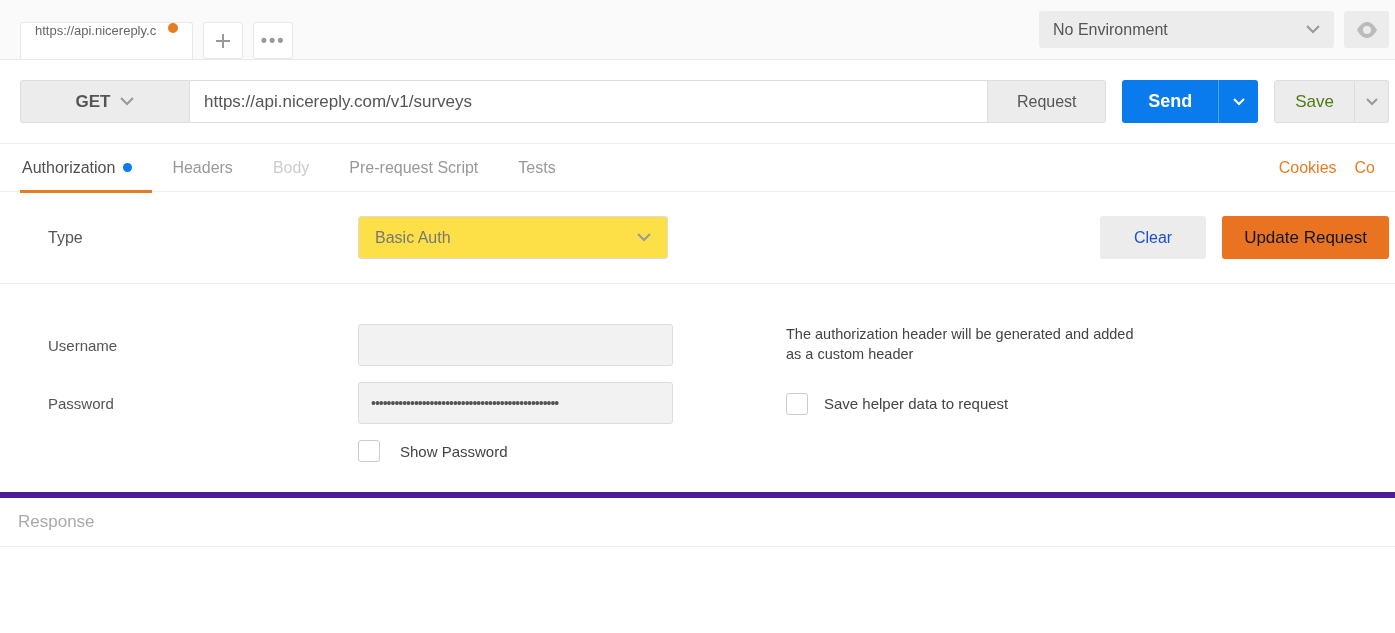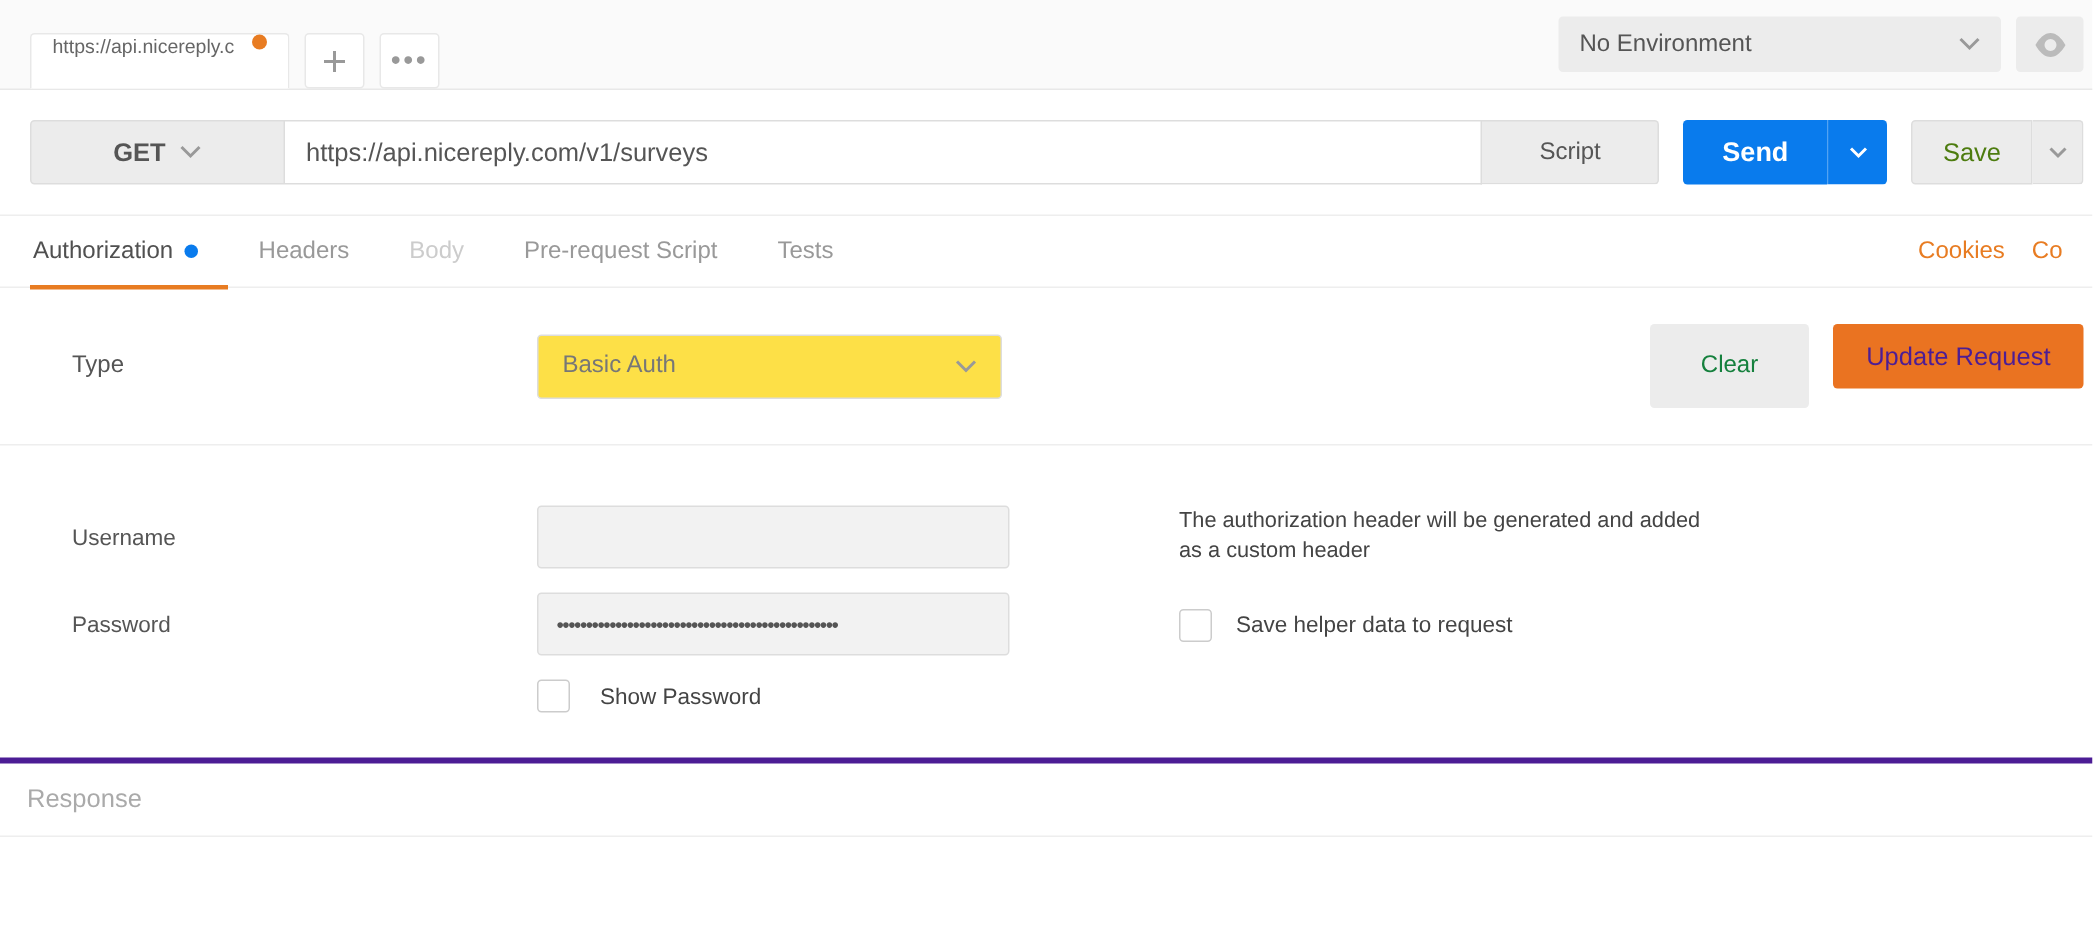--- a/index.html
+++ b/index.html
@@ -33,24 +33,24 @@
 .req-tab.active::after { content: ""; position: absolute; left: 0; right: 0; bottom: -1px; height: 3px; background: #e87c22; }
 .req-tab.disabled { color: #ccc; cursor: default; }
 .dot-blue { width: 9px; height: 9px; border-radius: 50%; background: #097bed; }
 .req-tabs-right { margin-left: auto; display: flex; gap: 18px; }
 .link-orange { color: #e87c22; font-size: 16px; cursor: pointer; }
 
 .auth-type-row { display: flex; align-items: center; padding: 24px 6px 24px 48px; border-bottom: 1px solid #eee; }
 .type-label { width: 310px; font-size: 16px; color: #555; }
 .type-select { display: flex; align-items: center; justify-content: space-between; width: 310px; height: 43px; background: #fde047; border: 1px solid #ddd; border-radius: 3px; padding: 0 16px; font-size: 16px; color: #777; cursor: pointer; }
 .auth-actions { margin-left: auto; display: flex; gap: 16px; }
-.clear-btn { height: 56px; padding: 0 34px; background: #ececec; border: none; border-radius: 3px; font-size: 16px; color: #15803d; cursor: pointer; }
-.update-btn { height: 43px; padding: 0 22px; background: #ea7321; color: #4c1d95; border: none; border-radius: 3px; font-size: 17px; font-weight: 500; cursor: pointer; }
+.clear-btn { height: 43px; padding: 0 34px; background: #ececec; border: none; border-radius: 3px; font-size: 16px; color: #1d4ed8; cursor: pointer; }
+.update-btn { height: 43px; padding: 0 22px; background: #ea7321; color: #0f172a; border: none; border-radius: 3px; font-size: 17px; font-weight: 500; cursor: pointer; }
 
-.auth-body { display: flex; padding: 40px 6px 30px 48px; border-bottom: 4px solid #4c1d95; }
+.auth-body { display: flex; padding: 40px 6px 30px 48px; border-bottom: 6px solid #4c1d95; }
 .auth-left { width: 680px; }
 .field-row { display: flex; align-items: center; margin-bottom: 16px; }
 .field-label { width: 310px; font-size: 15px; color: #555; }
 .text-input { width: 315px; height: 42px; background: #f2f2f2; border: 1px solid #ddd; border-radius: 3px; padding: 0 12px; font-size: 14px; color: #555; outline: none; }
 .check-row { display: flex; align-items: center; gap: 20px; margin-left: 310px; margin-top: 6px; }
 .checkbox-box { width: 22px; height: 22px; border: 1px solid #ccc; border-radius: 3px; background: #fff; cursor: pointer; }
 .check-label { font-size: 15px; color: #444; }
 .auth-right { flex: 1; padding-left: 58px; }
 .info-text { font-size: 14.5px; color: #444; line-height: 1.4; margin-bottom: 28px; max-width: 360px; }
 .save-helper-row { display: flex; align-items: center; gap: 16px; }
@@ -94,21 +94,21 @@
 </div>
 
 <div class="request-row">
   <div class="method-select">
     <span>GET</span>
     <svg class="chevron" width="14" height="9" viewBox="0 0 14 9">
         <path d="M1 1l6 6 6-6" stroke="#999" stroke-width="2" fill="none"></path>
       </svg>
   </div>
   <input class="url-input" value="https://api.nicereply.com/v1/surveys" style="">
-  <div class="params-btn">Script</div>
+  <div class="params-btn">Request</div>
   <div class="send-group">
     <button class="send-btn">Send</button>
     <button class="send-caret">
       <svg width="12" height="8" viewBox="0 0 12 8">
           <path d="M1 1l5 5 5-5" stroke="#fff" stroke-width="2" fill="none"></path>
         </svg>
     </button>
   </div>
   <div class="save-group">
     <button class="save-btn">Save</button>

